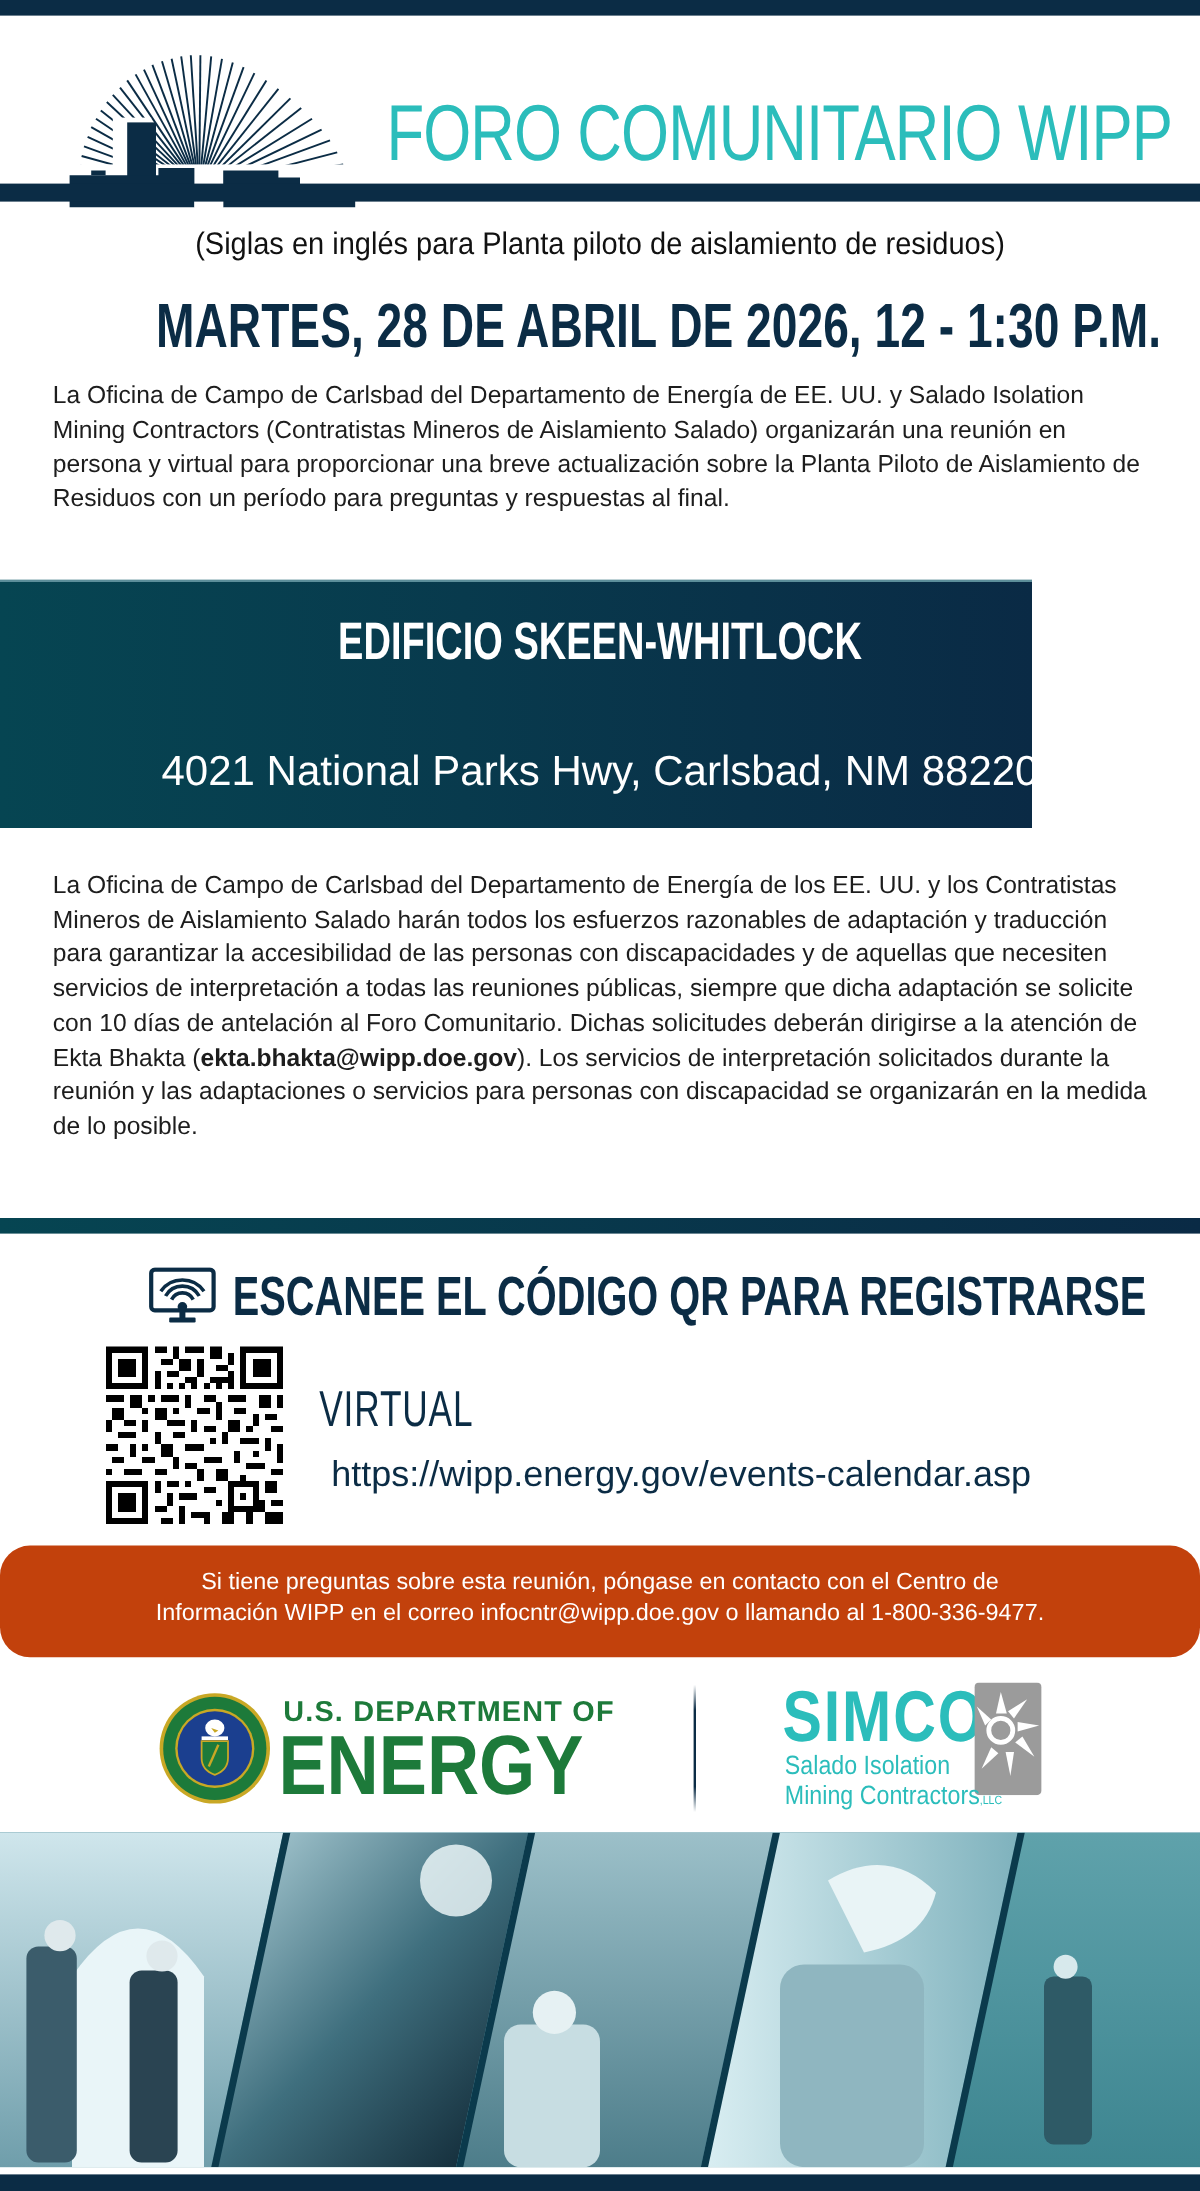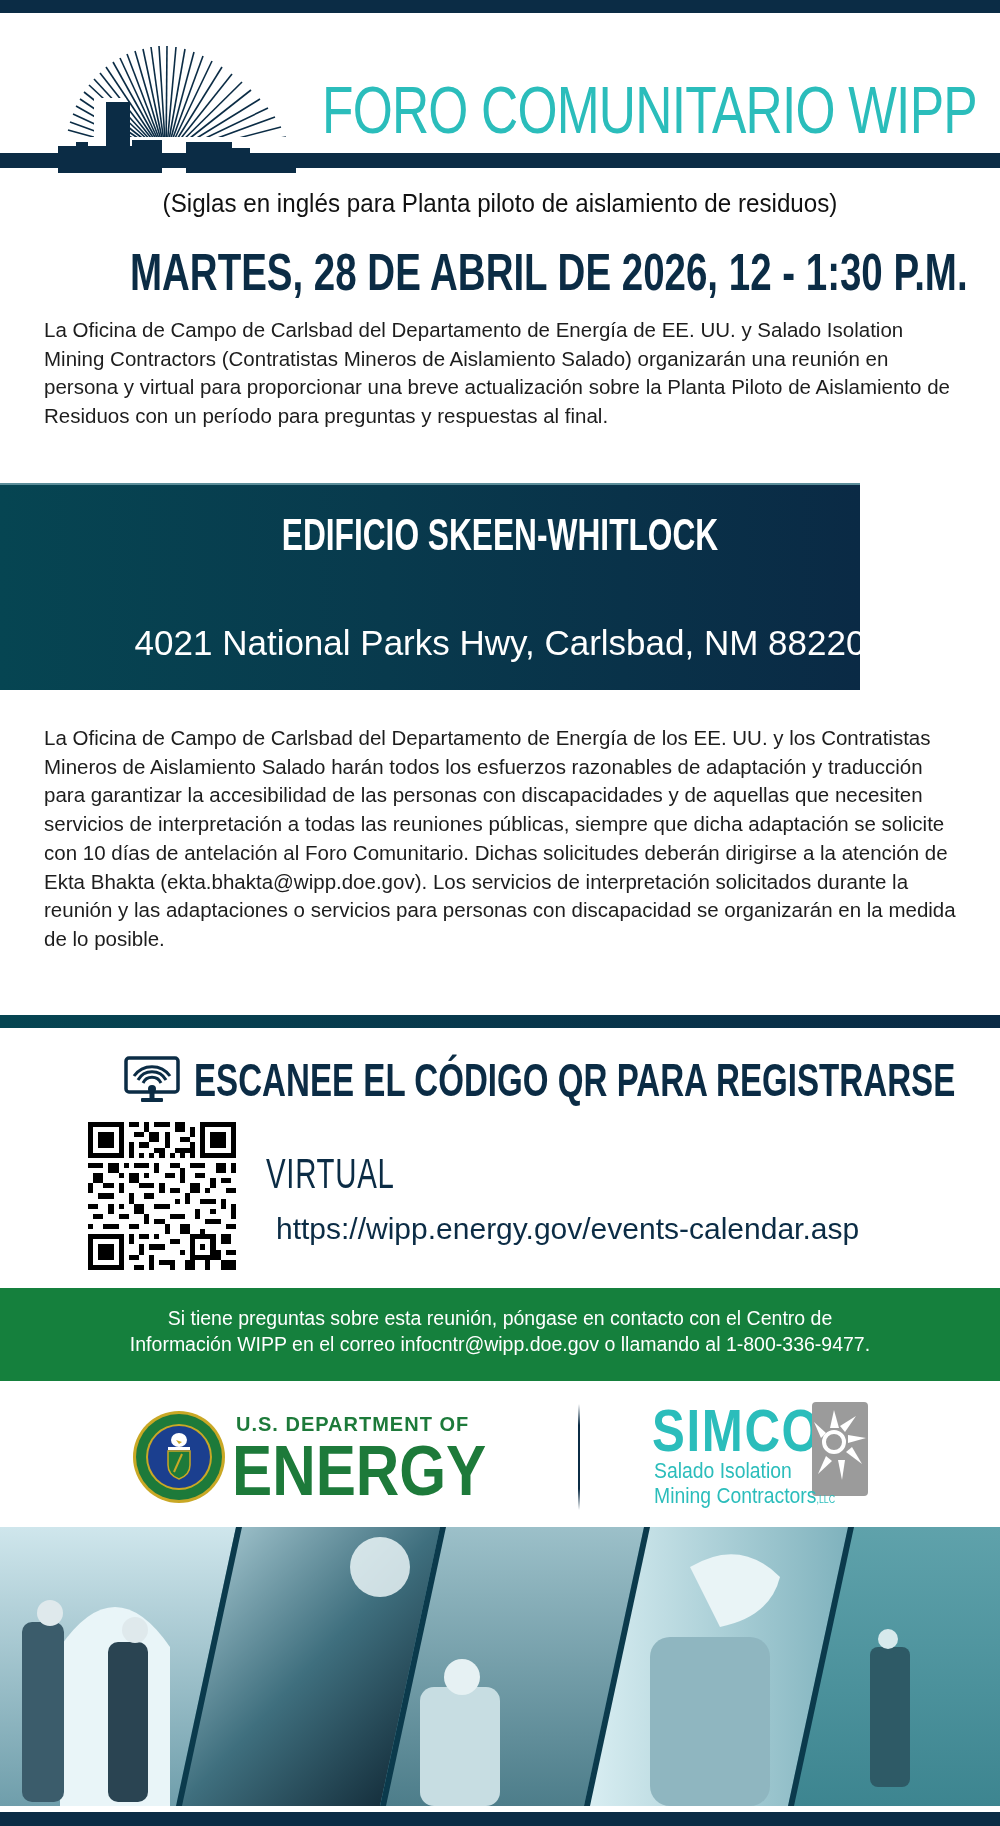--- a/index.html
+++ b/index.html
@@ -29,42 +29,42 @@
   #building { position: absolute; left: 0; top: 22px; width: 1000px; text-align: center;
               font-size: 44px; font-weight: bold; color: #fff; line-height: 56px;
               transform: scaleX(0.72); transform-origin: center; white-space: nowrap; }
   #auditorium { position: absolute; left: 0; top: 90px; width: 1000px; text-align: center;
                 font-size: 33px; color: #fff; line-height: 42px; }
   #address { position: absolute; left: 0; top: 136px; width: 1000px; text-align: center;
              font-size: 35px; color: #fff; line-height: 44px; }
 
   #accessibility { position: absolute; left: 44px; top: 724px; width: 920px;
                    font-size: 20.5px; line-height: 28.7px; color: #1d1d1d; }
-  #accessibility b { font-weight: normal; }
+  #accessibility b { font-weight: bold; }
 
   #separator { position: absolute; left: 0; top: 1015px; width: 1000px; height: 13px;
                background: linear-gradient(90deg, #064552, #0a2a45); }
 
   #qr-heading { position: absolute; left: 124px; top: 1050px; width: 720px; height: 60px; }
   #qr-heading-icon { position: absolute; left: 0; top: 6px; width: 56px; height: 48px; }
   #qr-heading-text { position: absolute; left: 70px; top: 0px; font-size: 46px; font-weight: bold;
                      color: #0b2c45; line-height: 60px; white-space: nowrap;
                      transform: scaleX(0.72); transform-origin: left center; }
   #qr-code { position: absolute; left: 88px; top: 1122px; width: 148px; height: 148px; }
   #virtual-label { position: absolute; left: 266px; top: 1150px; font-size: 42px; color: #0b2c45;
                    transform: scaleX(0.7); transform-origin: left center; white-space: nowrap; letter-spacing: 1px; }
   #virtual-url { position: absolute; left: 276px; top: 1212px; font-size: 30px; color: #0b2c45; white-space: nowrap; }
 
-  #contact-band { position: absolute; left: 0; top: 1288px; width: 1000px; height: 93px; background: #15803d; }
+  #contact-band { position: absolute; left: 0; top: 1288px; width: 1000px; height: 93px; background: #c2410c; border-radius: 25px; }
   #contact-text { position: absolute; left: 0; top: 17px; width: 1000px; text-align: center;
                   font-size: 19.5px; line-height: 26px; color: #fff; }
 
   #doe-logo { position: absolute; left: 132px; top: 1405px; width: 380px; height: 100px; }
   #doe-seal { position: absolute; left: 0; top: 5px; width: 94px; height: 94px; }
-  #doe-dept { position: absolute; left: 104px; top: 8px; font-size: 20px; font-weight: bold; color: #1d7a3a;
+  #doe-dept { position: absolute; left: 104px; top: 8px; font-size: 24px; font-weight: bold; color: #1d7a3a;
               letter-spacing: 1px; white-space: nowrap; }
   #doe-energy { position: absolute; left: 100px; top: 30px; font-size: 70px; font-weight: bold; color: #1d7a3a;
                 line-height: 72px; white-space: nowrap; transform: scaleX(0.86); transform-origin: left center; }
 
   #logo-divider { position: absolute; left: 578px; top: 1404px; width: 2px; height: 106px;
                   background: linear-gradient(#ffffff, #0b2c45 20%, #0b2c45 80%, #ffffff); }
 
   #simco-logo { position: absolute; left: 652px; top: 1400px; width: 220px; height: 115px; }
   #simco-word { position: absolute; left: 0; top: 0; font-size: 60px; font-weight: bold; color: #2bbdbb;
                 line-height: 62px; letter-spacing: 2px; white-space: nowrap;

